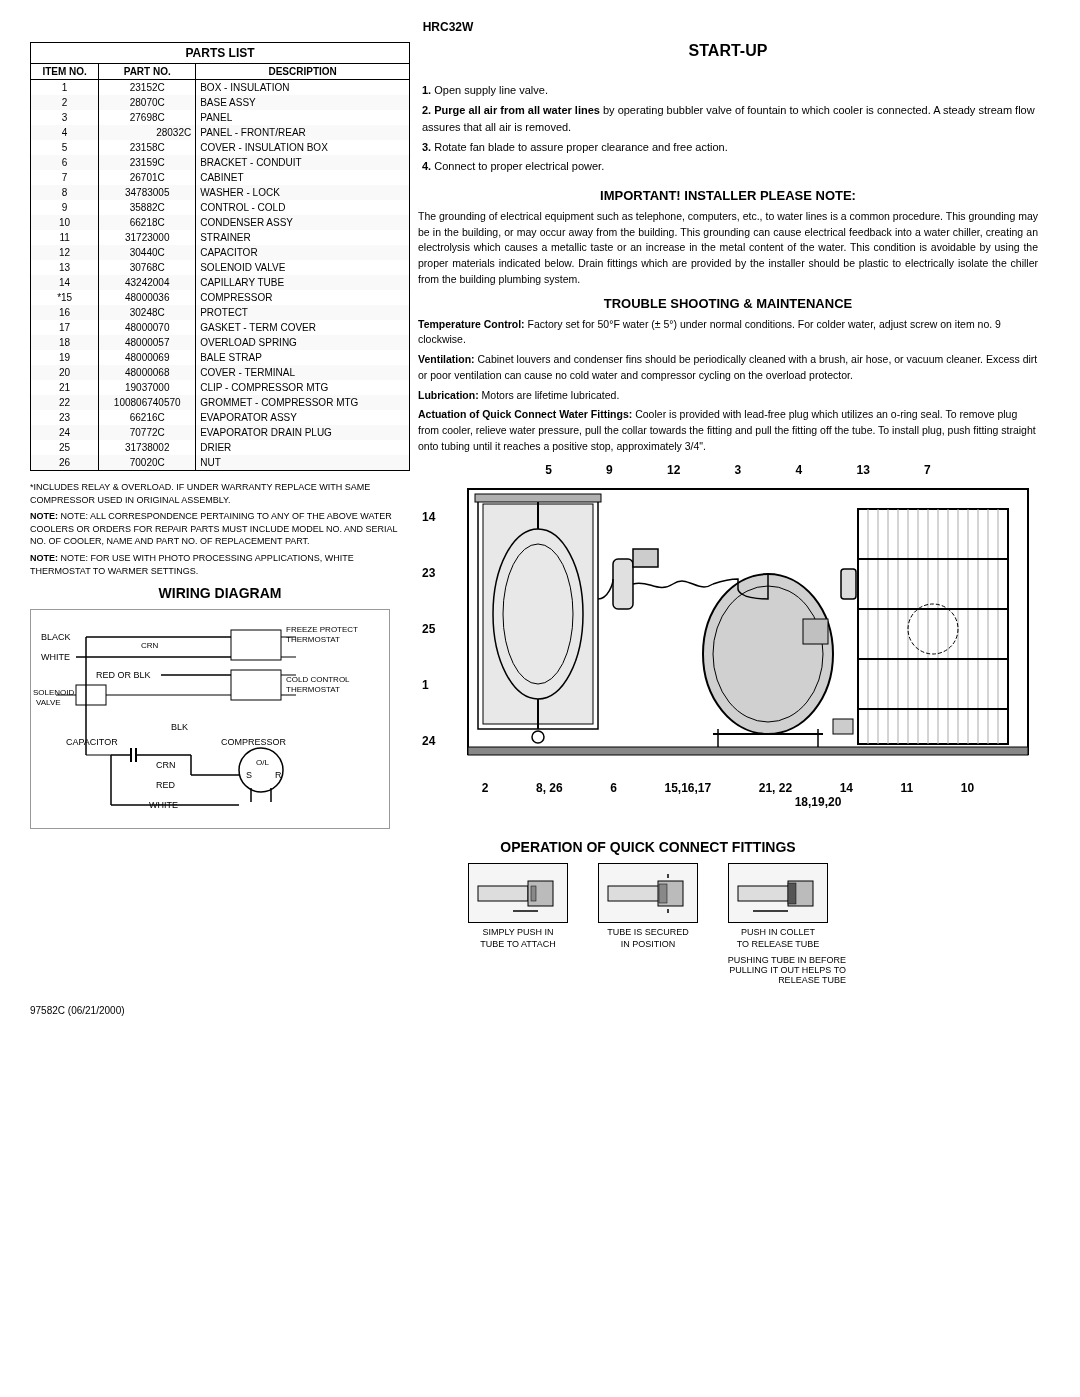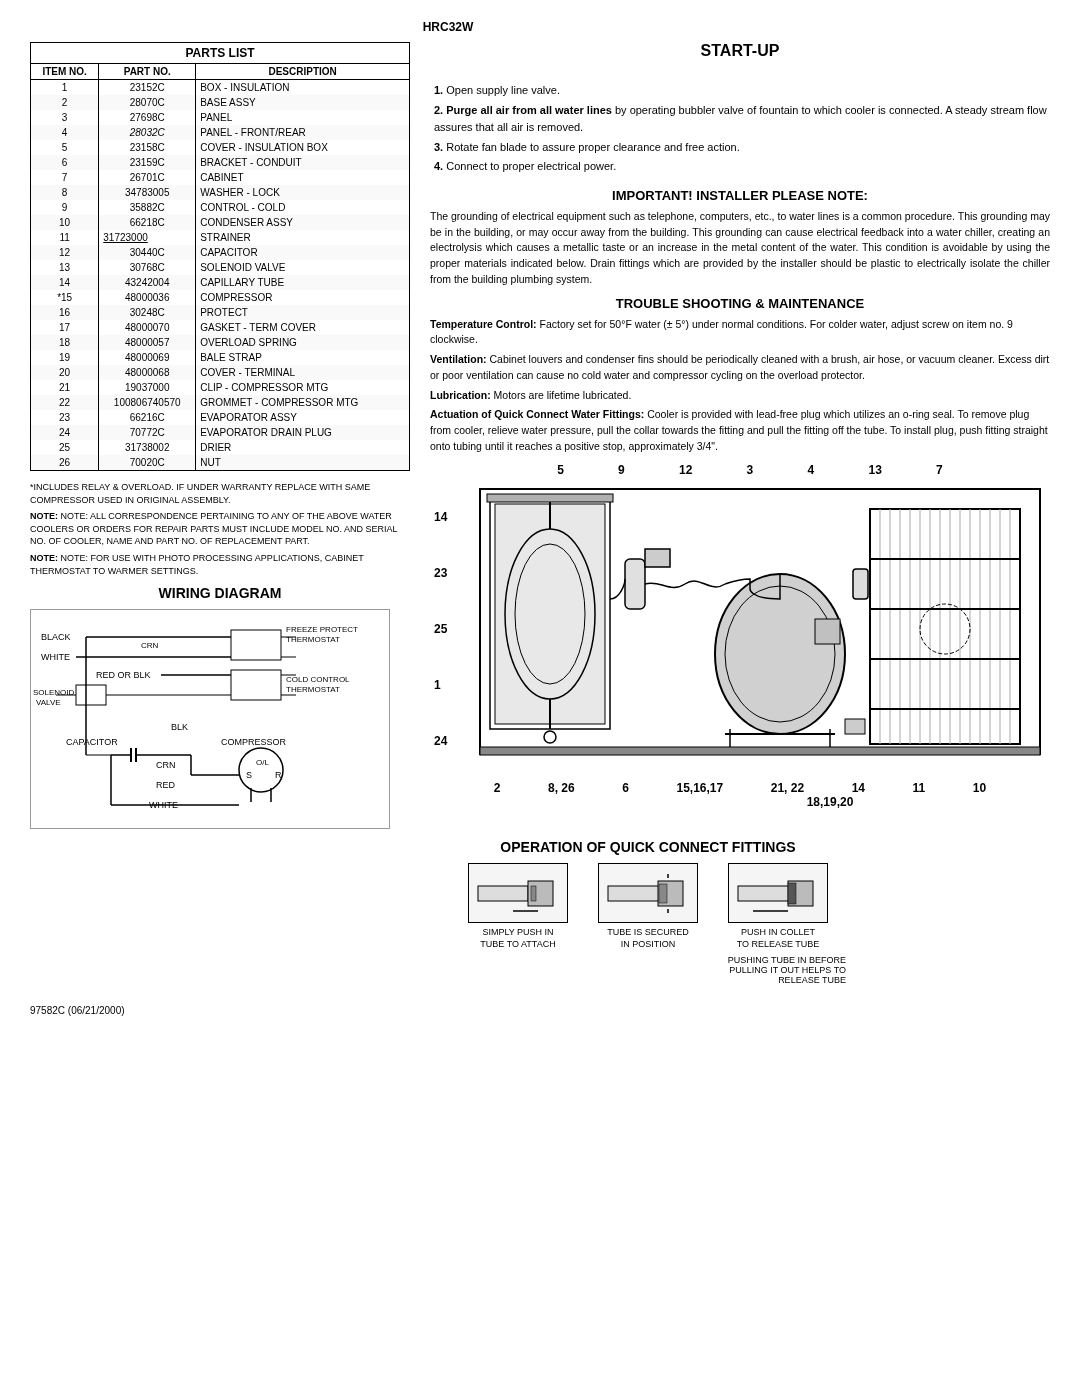--- a/index.html
+++ b/index.html
@@ -20,21 +20,21 @@
     
     .header {
       text-align: center;
       font-size: 12px;
       font-weight: bold;
       margin-bottom: 8px;
     }
     
     .main-layout {
       display: flex;
-      gap: 20px;
+      gap: 8px;
     }
     .left-col {
       width: 380px;
       flex-shrink: 0;
     }
     .right-col {
       flex: 1;
     }
     
     .parts-table-wrapper {
@@ -223,21 +223,21 @@
                 <td style="text-align: center;">28070C</td>
                 <td>BASE ASSY</td>
               </tr>
               <tr>
                 <td style="text-align: center;">3</td>
                 <td style="text-align: center;">27698C</td>
                 <td>PANEL</td>
               </tr>
               <tr>
                 <td style="text-align: center;">4</td>
-                <td style="text-align: center; font-style: italic;">28032C</td>
+                <td style="text-align: right;">28032C</td>
                 <td>PANEL - FRONT/REAR</td>
               </tr>
               <tr>
                 <td style="text-align: center;">5</td>
                 <td style="text-align: center;">23158C</td>
                 <td>COVER - INSULATION BOX</td>
               </tr>
               <tr>
                 <td style="text-align: center;">6</td>
                 <td style="text-align: center;">23159C</td>
@@ -258,21 +258,21 @@
                 <td style="text-align: center;">35882C</td>
                 <td>CONTROL - COLD</td>
               </tr>
               <tr>
                 <td style="text-align: center;">10</td>
                 <td style="text-align: center;">66218C</td>
                 <td>CONDENSER ASSY</td>
               </tr>
               <tr>
                 <td style="text-align: center;">11</td>
-                <td style="text-align: left; text-decoration: underline;">31723000</td>
+                <td style="text-align: center;">31723000</td>
                 <td>STRAINER</td>
               </tr>
               <tr>
                 <td style="text-align: center;">12</td>
                 <td style="text-align: center;">30440C</td>
                 <td>CAPACITOR</td>
               </tr>
               <tr>
                 <td style="text-align: center;">13</td>
                 <td style="text-align: center;">30768C</td>
@@ -343,21 +343,21 @@
                 <td style="text-align: center;">70020C</td>
                 <td>NUT</td>
               </tr>
             </tbody>
         </table>
       </div>
 
       <div class="notes-section">
         <p style="margin-bottom:4px;">*INCLUDES RELAY &amp; OVERLOAD. IF UNDER WARRANTY REPLACE WITH SAME COMPRESSOR USED IN ORIGINAL ASSEMBLY.</p>
         <p style="margin-bottom:4px;"><span class="note-label">NOTE:</span> <span>NOTE: ALL CORRESPONDENCE PERTAINING TO ANY OF THE ABOVE WATER COOLERS OR ORDERS FOR REPAIR PARTS MUST INCLUDE MODEL NO. AND SERIAL NO. OF COOLER, NAME AND PART NO. OF REPLACEMENT PART.</span></p>
-        <p><span class="note-label">NOTE:</span> <span>NOTE: FOR USE WITH PHOTO PROCESSING APPLICATIONS, CABINET THERMOSTAT TO WARMER SETTINGS.</span></p>
+        <p><span class="note-label">NOTE:</span> <span>NOTE: FOR USE WITH PHOTO PROCESSING APPLICATIONS, WHITE THERMOSTAT TO WARMER SETTINGS.</span></p>
       </div>
 
       <div class="wiring-title">WIRING DIAGRAM</div>
       <div class="wiring-diagram">
         <svg class="wiring-svg" viewBox="0 0 360 220" xmlns="http://www.w3.org/2000/svg">
 
           <text x="10" y="30" font-size="9" font-family="Arial">BLACK</text>
           <line x1="55" y1="27" x2="200" y2="27" stroke="#000" stroke-width="1.5"></line>
 
           <text x="10" y="50" font-size="9" font-family="Arial">WHITE</text>

